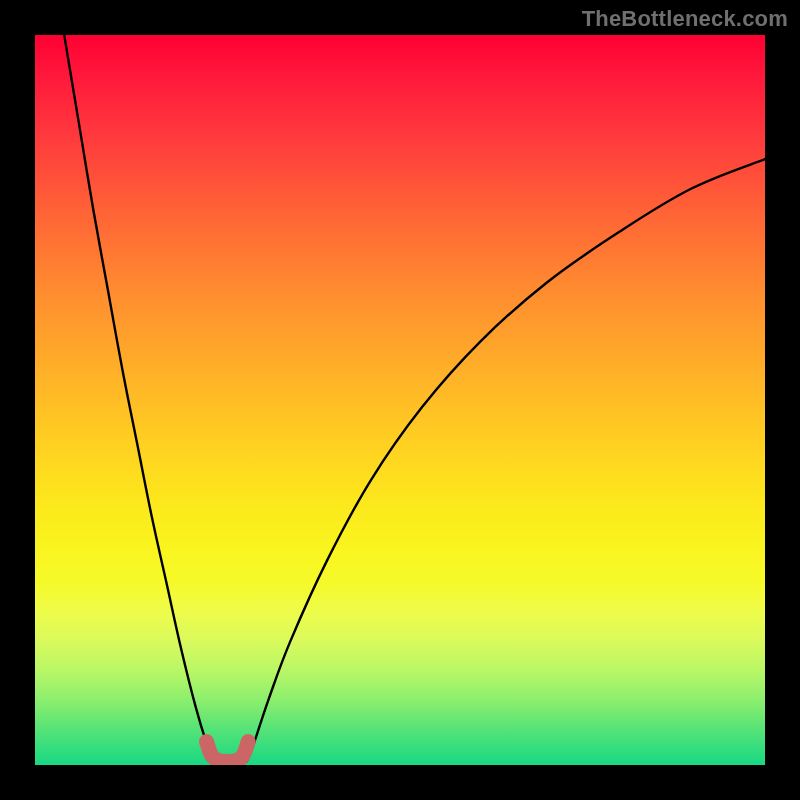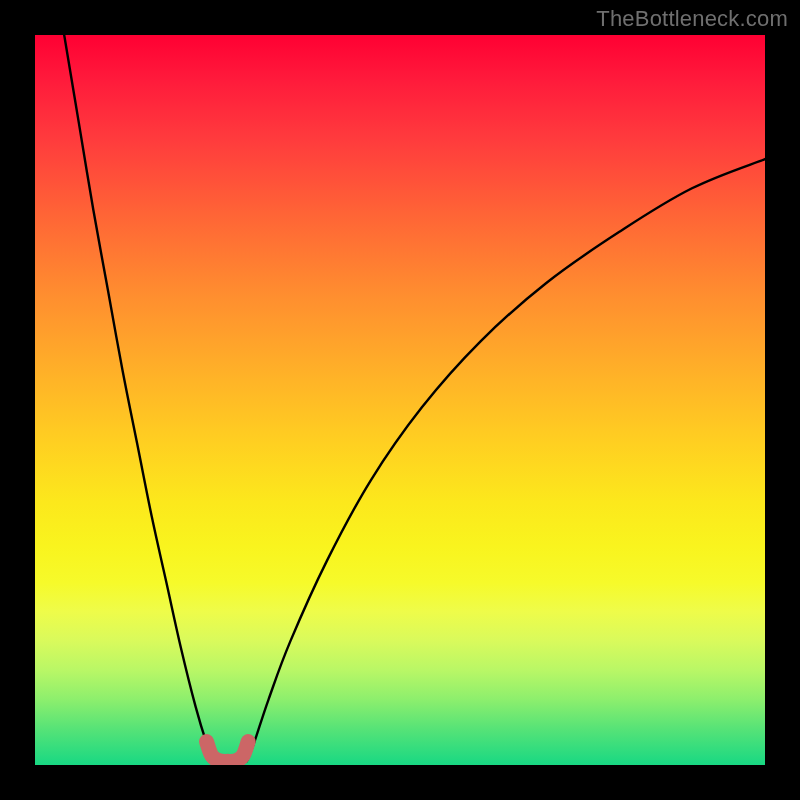--- a/index.html
+++ b/index.html
@@ -46,21 +46,21 @@
       #18d883 100%
     );
   }
   .watermark {
     position: absolute;
     top: 6px;
     right: 12px;
     color: #6f6f6f;
     font-size: 22px;
     letter-spacing: 0.2px;
-    font-weight: 400;
+    font-weight: 700;
   }
   svg.curves {
     position: absolute;
     top: 0;
     left: 0;
     width: 730px;
     height: 730px;
   }
 </style>
 </head>

